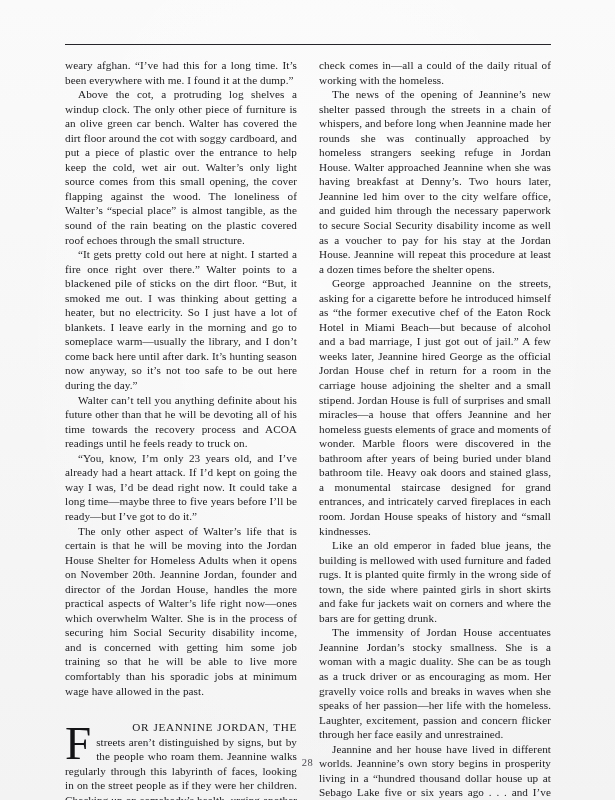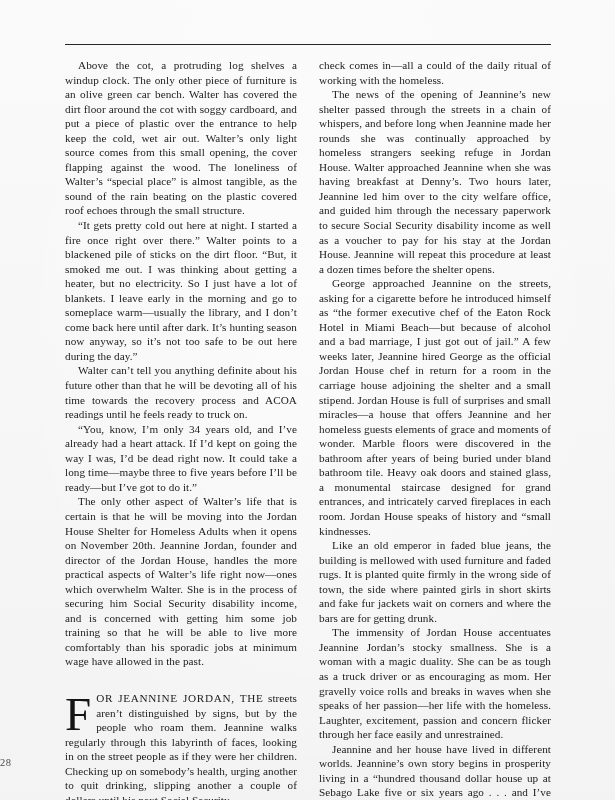--- a/index.html
+++ b/index.html
@@ -85,53 +85,55 @@
     font-size: 47px;
     line-height: 38px;
     padding: 3px 5px 0 0;
     margin-top: 1px;
     color: #141416;
     font-weight: normal;
   }
   .dropcap-para .smallcaps {
     font-variant: small-caps;
     letter-spacing: 0.06em;
+    margin-left: 36px;
   }
   .dropcap-para p {
     text-align: justify;
   }
 
   .folio {
     position: absolute;
     left: 0;
     right: 0;
     top: 757px;
-    text-align: left;
+    text-align: center;
     font-size: 10.5px;
     letter-spacing: 0.04em;
     color: #4a4a50;
   }
 </style>
 </head>
 <body>
 
 <div class="page">
   <div class="paper-tint"></div>
 
   <div class="content">
 
     <div class="top-rule"></div>
 
     <div class="columns">
 
       <div class="col">
+        <p>weary afghan. “I’ve had this for a long time. It’s been everywhere with me. I found it at the dump.”</p>
         <p class="indent">Above the cot, a protruding log shelves a windup clock. The only other piece of furniture is an olive green car bench. Walter has covered the dirt floor around the cot with soggy cardboard, and put a piece of plastic over the entrance to help keep the cold, wet air out. Walter’s only light source comes from this small opening, the cover flapping against the wood. The loneliness of Walter’s “special place” is almost tangible, as the sound of the rain beating on the plastic covered roof echoes through the small structure.</p>
         <p class="indent">“It gets pretty cold out here at night. I started a fire once right over there.” Walter points to a blackened pile of sticks on the dirt floor. “But, it smoked me out. I was thinking about getting a heater, but no electricity. So I just have a lot of blankets. I leave early in the morning and go to someplace warm—usually the library, and I don’t come back here until after dark. It’s hunting season now anyway, so it’s not too safe to be out here during the day.”</p>
         <p class="indent">Walter can’t tell you anything definite about his future other than that he will be devoting all of his time towards the recovery process and ACOA readings until he feels ready to truck on.</p>
-        <p class="indent">“You, know, I’m only 34 years old, and I’ve already had a heart attack. If I’d kept on going the way I was, I’d be dead right now. It could take a long time—maybe three to five years before I’ll be ready—but I’ve got to do it.”</p>
+        <p class="indent">“You, know, I’m only 23 years old, and I’ve already had a heart attack. If I’d kept on going the way I was, I’d be dead right now. It could take a long time—maybe three to five years before I’ll be ready—but I’ve got to do it.”</p>
         <p class="indent">The only other aspect of Walter’s life that is certain is that he will be moving into the Jordan House Shelter for Homeless Adults when it opens on November 20th. Jeannine Jordan, founder and director of the Jordan House, handles the more practical aspects of Walter’s life right now—ones which overwhelm Walter. She is in the process of securing him Social Security disability income, and is concerned with getting him some job training so that he will be able to live more comfortably than his sporadic jobs at minimum wage have allowed in the past.</p>
 
         <div class="dropcap-para">
           <p><span class="dropcap">F</span><span class="smallcaps">OR JEANNINE JORDAN, THE</span><span> streets aren’t distinguished by signs, but by the people who roam them. Jeannine walks regularly through this labyrinth of faces, looking in on the street people as if they were her children. Checking up on somebody’s health, urging another to quit drinking, slipping another a couple of dollars until his next Social Security</span></p>
         </div>
       </div>
 
       <div class="col">
         <p>check comes in—all a could of the daily ritual of working with the homeless.</p>
         <p class="indent">The news of the opening of Jeannine’s new shelter passed through the streets in a chain of whispers, and before long when Jeannine made her rounds she was continually approached by homeless strangers seeking refuge in Jordan House. Walter approached Jeannine when she was having breakfast at Denny’s. Two hours later, Jeannine led him over to the city welfare office, and guided him through the necessary paperwork to secure Social Security disability income as well as a voucher to pay for his stay at the Jordan House. Jeannine will repeat this procedure at least a dozen times before the shelter opens.</p>

